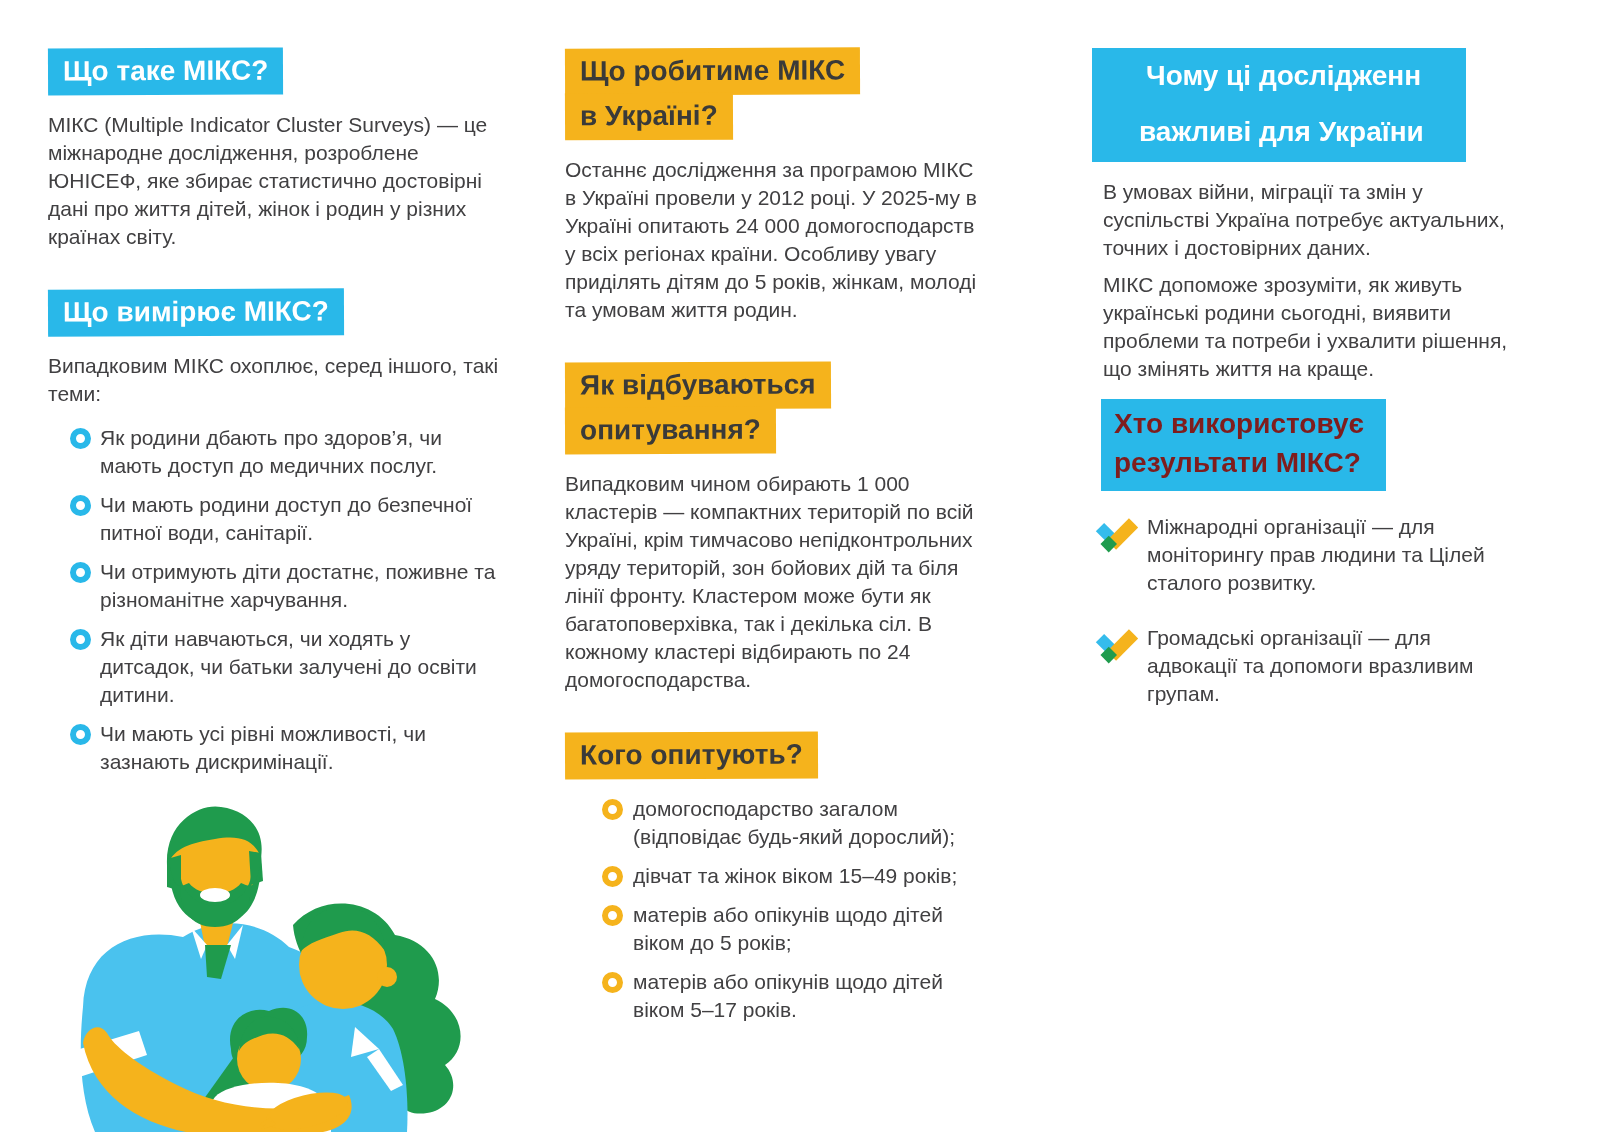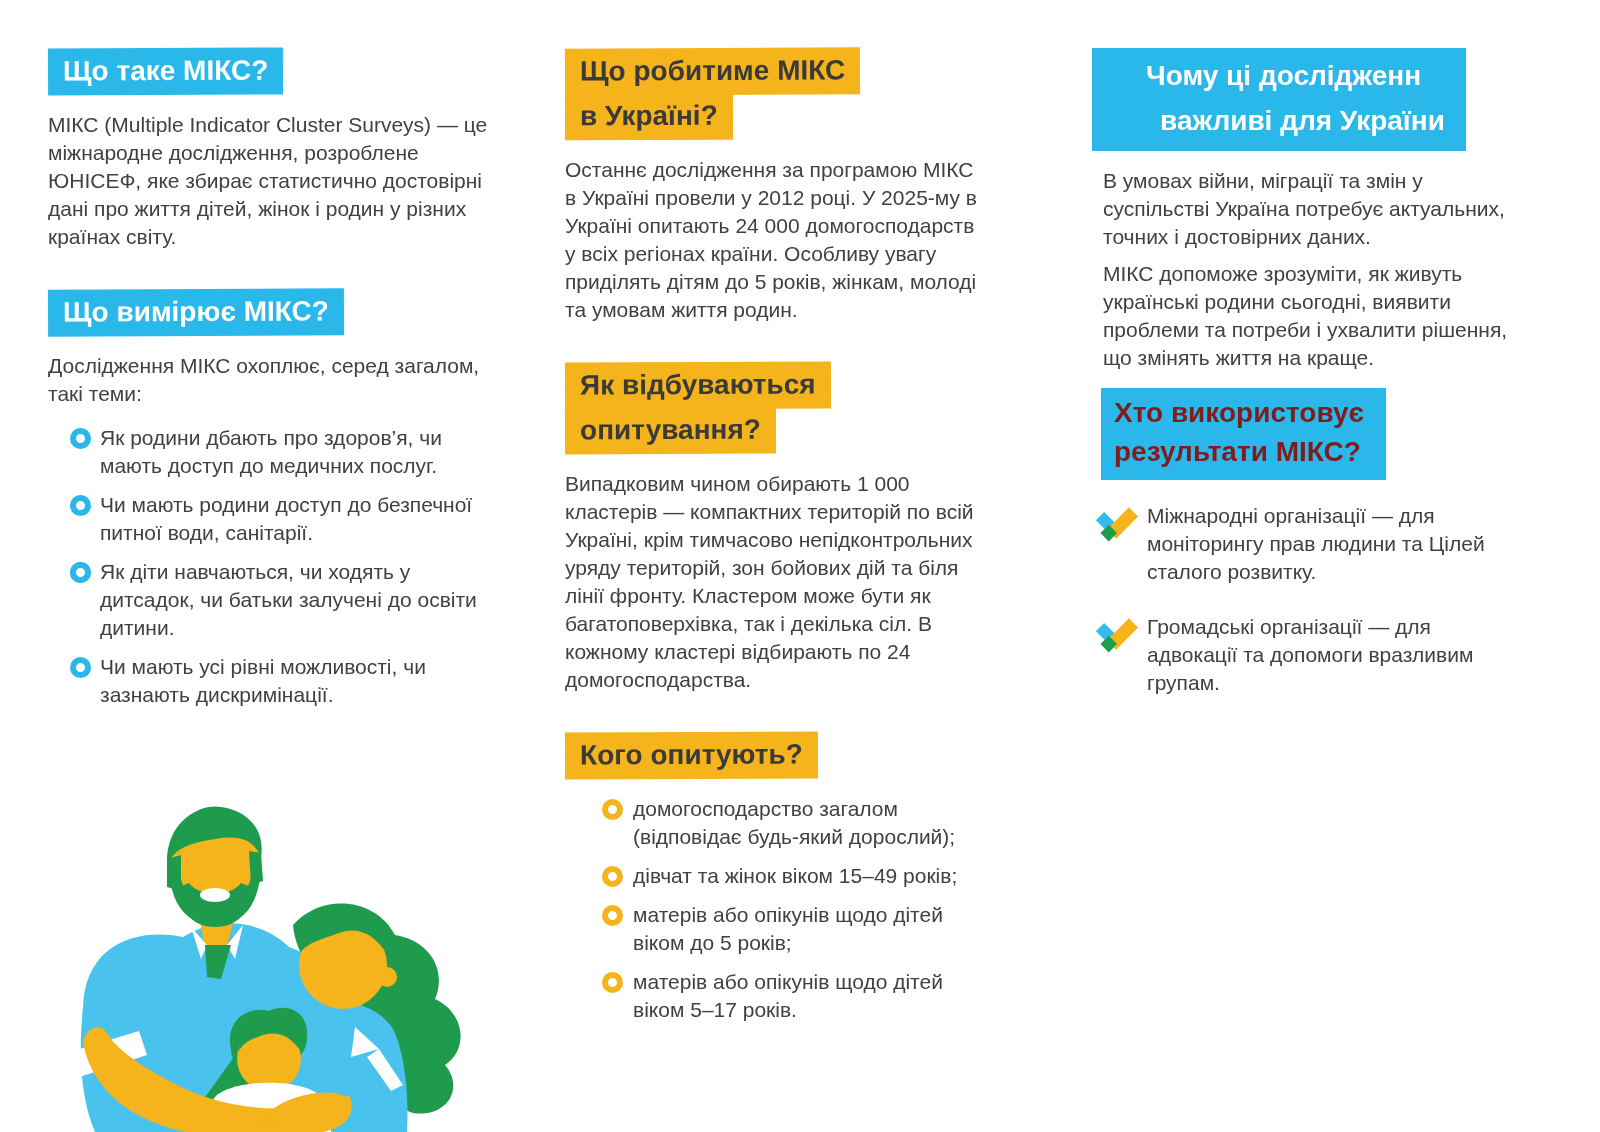--- a/index.html
+++ b/index.html
@@ -23,21 +23,21 @@
   .hl-line { line-height:0.9; }
   .hl-line + .hl-line .hl { margin-top:-2px;text-align:right; }
 
   
   .c3-title {
     background:#29B8E9; color:#ffffff; font-weight:bold; font-size:28px;
     width:374px; padding:12px 0 14px 0; overflow:hidden; box-sizing:border-box;
   }
   .c3-title .l { display:block; white-space:nowrap; }
   .c3-title .l1 { margin-left:54px; }
-  .c3-title .l2 { margin-left:47px; margin-top:13px;text-align:center; }
+  .c3-title .l2 { margin-left:47px; margin-top:24px; }
 
   .c3-title2 {
     display:inline-block; background:#29B8E9; color:#7f1d1d; font-weight:bold;
     font-size:28px; padding:9px 22px 12px 13px; margin-left:9px;
   }
   .c3-title2 .l { display:block; white-space:nowrap; }
   .c3-title2 .l + .l { margin-top:7px; }
 
   .body-text { font-size:21px; line-height:28px; margin:16px 0 0 0; }
   #col3 .body-text { margin-left:11px; }
@@ -71,26 +71,26 @@
 </head>
 <body>
 
 <div class="page">
 
   <div class="col" id="col1">
     <div class="hl-line"><span class="hl hl-blue">Що таке МІКС?</span></div>
     <p class="body-text">МІКС (Multiple Indicator Cluster Surveys) — це міжнародне дослідження, розроблене ЮНІСЕФ, яке збирає статистично достовірні дані про життя дітей, жінок і родин у різних країнах світу.</p>
 
     <div class="hl-line mt-sec"><span class="hl hl-blue">Що вимірює МІКС?</span></div>
-    <p class="body-text">Дослідження МІКС охоплює, серед загалом, такі теми:</p>
+    <p class="body-text">Випадковим МІКС охоплює, серед іншого, такі теми:</p>
 
     <ul class="rings">
       <li><span class="ring ring-blue"></span><span>Як родини дбають про здоров’я, чи мають доступ до медичних послуг.</span></li>
       <li><span class="ring ring-blue"></span><span>Чи мають родини доступ до безпечної питної води, санітарії.</span></li>
-      <li><span class="ring ring-blue"></span></li>
+      <li><span class="ring ring-blue"></span><span>Чи отримують діти достатнє, поживне та різноманітне харчування.</span></li>
       <li><span class="ring ring-blue"></span><span>Як діти навчаються, чи ходять у дитсадок, чи батьки залучені до освіти дитини.</span></li>
       <li><span class="ring ring-blue"></span><span>Чи мають усі рівні можливості, чи зазнають дискримінації.</span></li>
     </ul>
   </div>
 
   <div class="col" id="col2">
     <div class="hl-line"><span class="hl hl-yellow">Що робитиме МІКС</span></div>
     <div class="hl-line"><span class="hl hl-yellow">в Україні?</span></div>
     <p class="body-text">Останнє дослідження за програмою МІКС в Україні провели у 2012 році. У 2025-му в Україні опитають 24 000 домогосподарств у всіх регіонах країни. Особливу увагу приділять дітям до 5 років, жінкам, молоді та умовам життя родин.</p>
 

